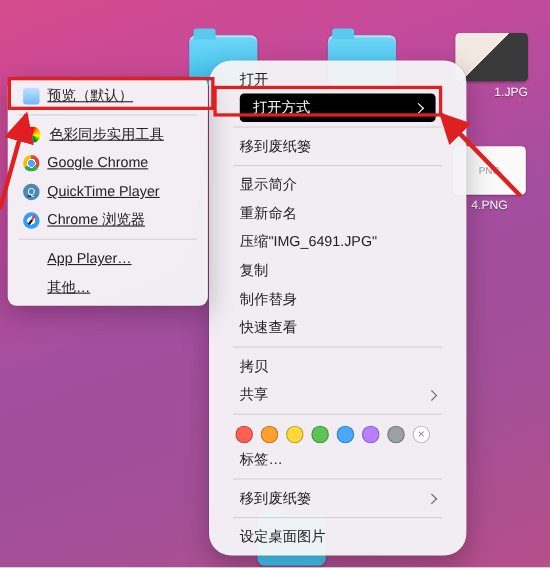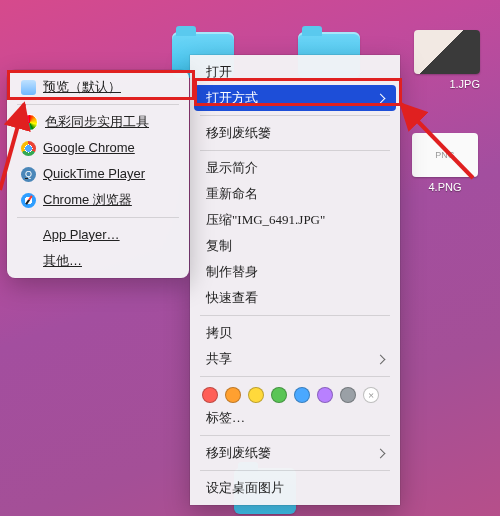--- a/index.html
+++ b/index.html
@@ -69,37 +69,36 @@
     white-space: nowrap;
   }
 
   
   .context-menu {
     position: absolute;
     left: 190px;
     top: 55px;
     width: 210px;
     background: rgba(244,244,246,.96);
-    border-radius: 0;
+    border-radius: 20px;
     box-shadow: 0 8px 24px rgba(0,0,0,.25), 0 0 0 .5px rgba(0,0,0,.15);
-    padding: 4px 0;
-    font-family: Liberation Serif, serif;
+    padding: 4px 12px;
   }
   .m-item {
     padding: 4px 16px;
     line-height: 18px;
     display: flex;
     align-items: center;
     justify-content: space-between;
     white-space: nowrap;
   }
   .m-item.active {
-    background: #1d4ed8;
+    background: #000000;
     color: #fff;
-    margin: 0 4px;
+    margin: 0 16px;
     border-radius: 4px;
     padding: 4px 12px;
   }
   .m-item.active .chev { border-color: #fff; }
   .chev {
     width: 6px;
     height: 6px;
     border-top: 1.5px solid #666;
     border-right: 1.5px solid #666;
     transform: rotate(45deg);

